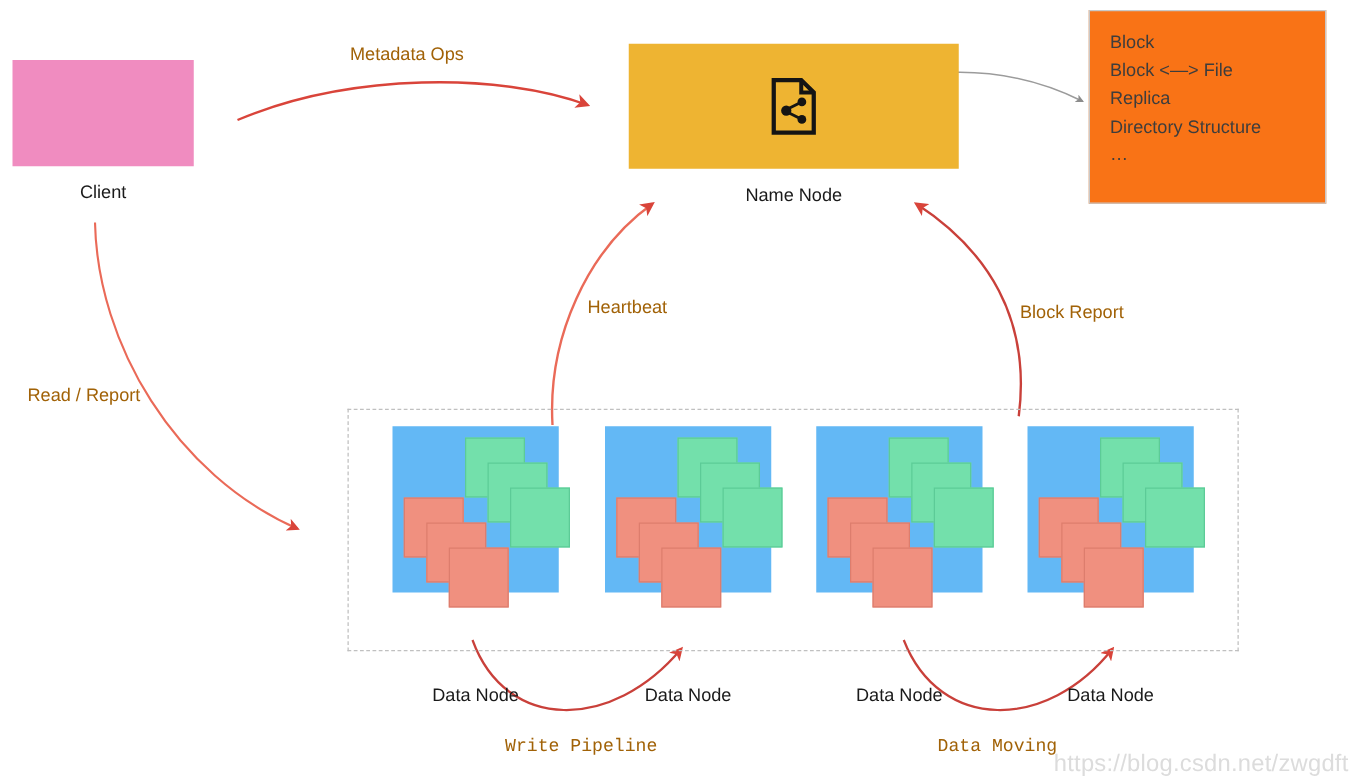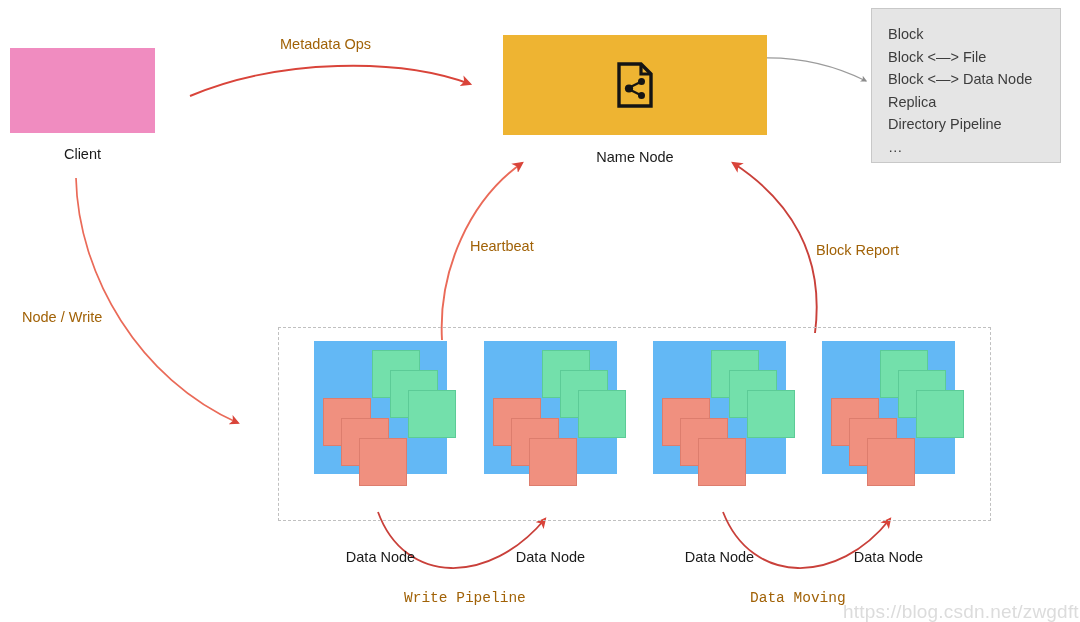--- a/index.html
+++ b/index.html
@@ -73,21 +73,21 @@
     top: 62px;
     width: 38px;
     height: 46px;
   }
   #metadata-box {
     left: 871px;
     top: 8px;
     width: 190px;
     height: 155px;
     border: 1px solid #c8c8c8;
-    background: #e5e5e5;
+    background: #f97316;
     box-sizing: border-box;
     padding: 14px 0 0 16px;
   }
   .metadata-item {
     font-size: 14.5px;
     color: #3d3d3d;
     line-height: 22.5px;
     white-space: nowrap;
   }
   #datanode-cluster {
@@ -177,23 +177,22 @@
       <circle cx="25.5" cy="19.5" r="3.5"></circle>
       <circle cx="25.5" cy="33.5" r="3.5"></circle>
     </g>
     <path d="M 14.5 25 L 24.5 20 M 14.5 28 L 24.5 33" stroke="#141414" stroke-width="2.4" fill="none"></path>
   </svg>
   <div class="node-label" id="namenode-label">Name Node</div>
 
   <div class="box" id="metadata-box">
     <div class="metadata-item">Block</div>
     <div class="metadata-item">Block &lt;—&gt; File</div>
-    <div class="metadata-item">Block &lt;—&gt; Data Node</div>
     <div class="metadata-item">Replica</div>
-    <div class="metadata-item">Directory Pipeline</div>
+    <div class="metadata-item">Directory Structure</div>
     <div class="metadata-item">…</div>
   </div>
 
   <div id="datanode-cluster"></div>
 
   <div class="datanode-box" style="left:314px">
     <div class="blk blk-green" style="left:58px; top:9px;  width:48px; height:48px;"></div>
     <div class="blk blk-green" style="left:76px; top:29px; width:48px; height:48px;"></div>
     <div class="blk blk-green" style="left:94px; top:49px; width:48px; height:48px;"></div>
     <div class="blk blk-red" style="left:9px;  top:57px; width:48px; height:48px;"></div>
@@ -226,21 +225,21 @@
     <div class="blk blk-green" style="left:58px; top:9px;  width:48px; height:48px;"></div>
     <div class="blk blk-green" style="left:76px; top:29px; width:48px; height:48px;"></div>
     <div class="blk blk-green" style="left:94px; top:49px; width:48px; height:48px;"></div>
     <div class="blk blk-red" style="left:9px;  top:57px; width:48px; height:48px;"></div>
     <div class="blk blk-red" style="left:27px; top:77px; width:48px; height:48px;"></div>
     <div class="blk blk-red" style="left:45px; top:97px; width:48px; height:48px;"></div>
   </div>
   <div class="node-label dn-label" style="left:822px">Data Node</div>
 
   <div class="edge-label" style="left:280px; top:37px;">Metadata Ops</div>
-  <div class="edge-label" style="left:22px;  top:310px;">Node / Write</div>
+  <div class="edge-label" style="left:22px;  top:310px;">Read / Report</div>
   <div class="edge-label" style="left:470px; top:239px;">Heartbeat</div>
   <div class="edge-label" style="left:816px; top:243px;">Block Report</div>
   <div class="edge-label" style="left:404px; top:591px;font-family:Liberation Mono, monospace;">Write Pipeline</div>
   <div class="edge-label" style="left:750px; top:591px;font-family:Liberation Mono, monospace;">Data Moving</div>
 
   <div id="watermark">https://blog.csdn.net/zwgdft</div>
 
 </div>
 
 </body></html>

